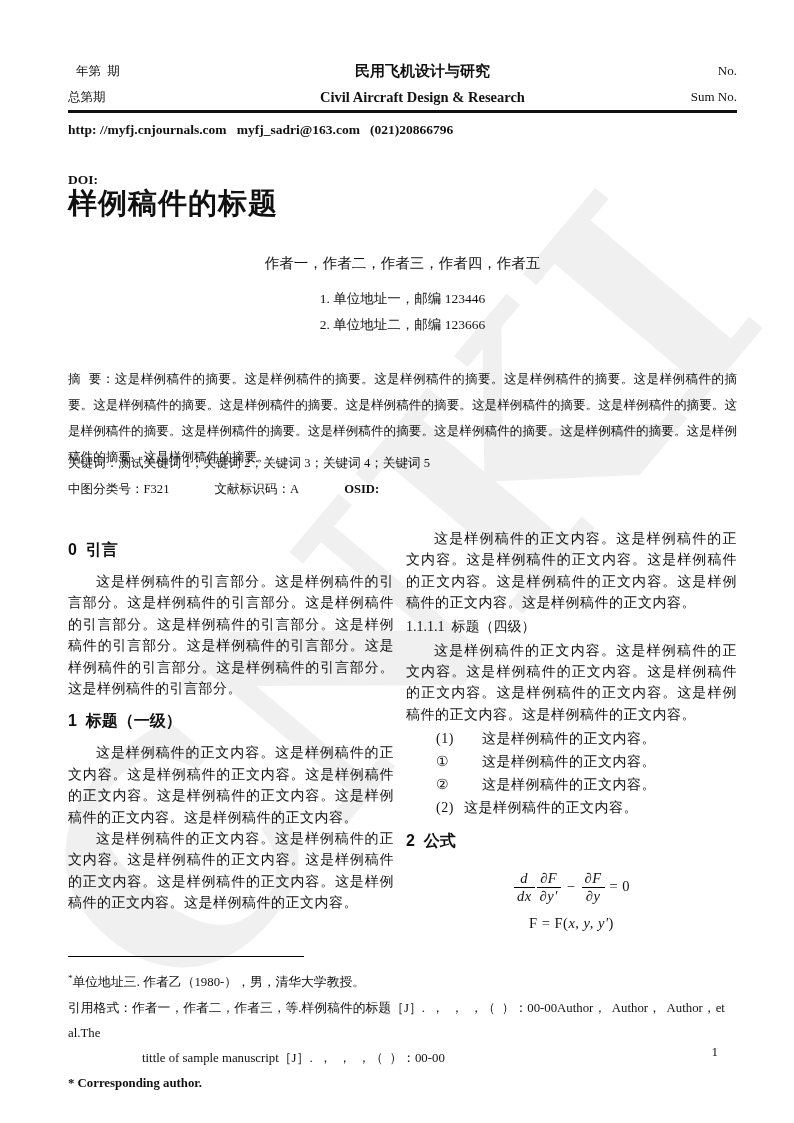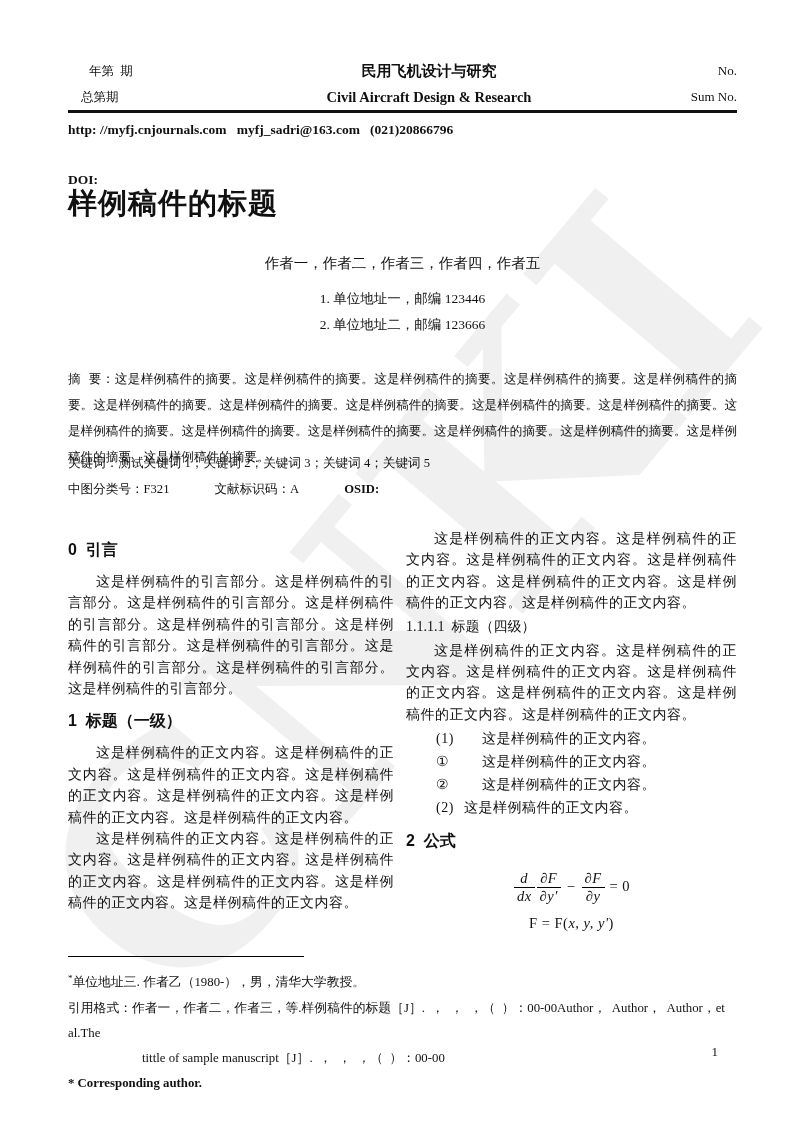--- a/index.html
+++ b/index.html
@@ -17,21 +17,21 @@
   .watermark{
     left:397px;top:600px;
     transform:translate(-50%,-50%) rotate(-50deg);
     font-family:"DejaVu Serif",serif;
     font-size:300px;font-weight:bold;
     color:#000;opacity:0.055;
     white-space:nowrap;z-index:0;
     letter-spacing:0px;
   }
   
-  .hdr{left:68px;right:57px;top:58px;display:flex;align-items:flex-end;margin-left:13px;}
+  .hdr{left:68px;right:57px;top:58px;display:flex;align-items:flex-end;}
   .hdr .h-left{width:130px;font-size:12.5px;line-height:26px;}
   .hdr .h-left .l1{padding-left:8px;white-space:pre;}
   .hdr .h-center{flex:1;text-align:center;}
   .hdr .h-center .c1{font-family:"Liberation Sans","DejaVu Sans",sans-serif;font-weight:bold;font-size:15px;line-height:26px;}
   .hdr .h-center .c2{font-weight:bold;font-size:14.5px;line-height:26px;}
   .hdr .h-right{width:90px;text-align:right;font-size:13px;line-height:26px;}
   .head-rule{left:68px;right:57px;top:110px;height:2.5px;background:#111;}
   .contact{left:68px;right:57px;top:122px;font-weight:bold;font-size:13.5px;white-space:pre-wrap;}
   .doi{left:68px;top:172px;font-weight:bold;font-size:13.5px;}
   

